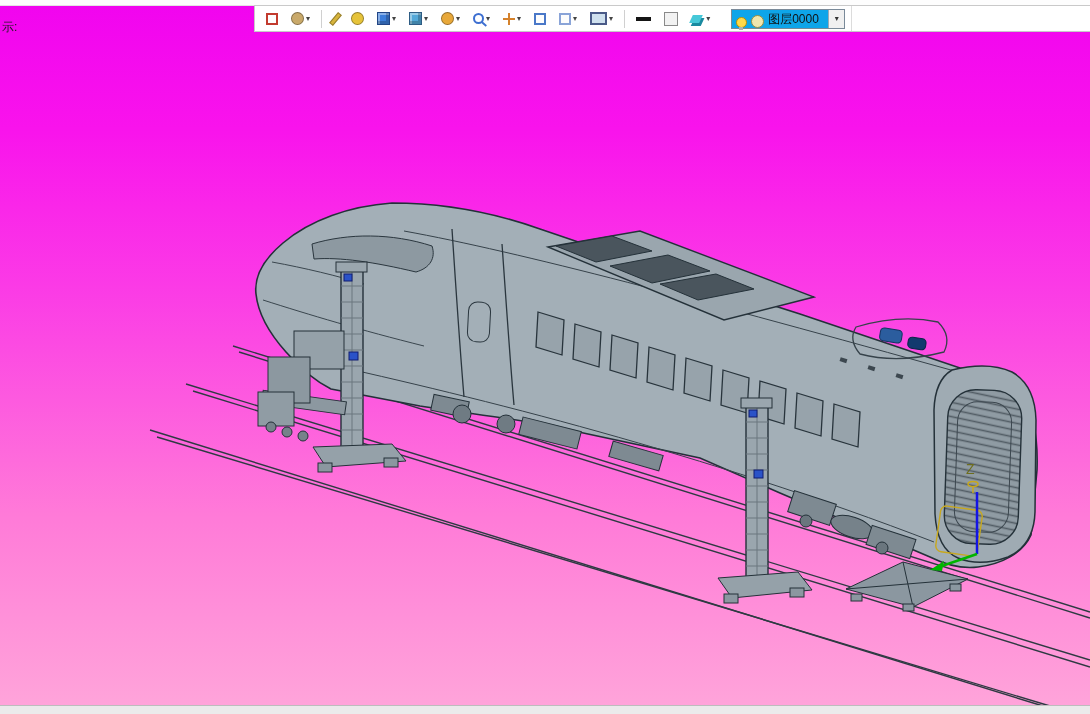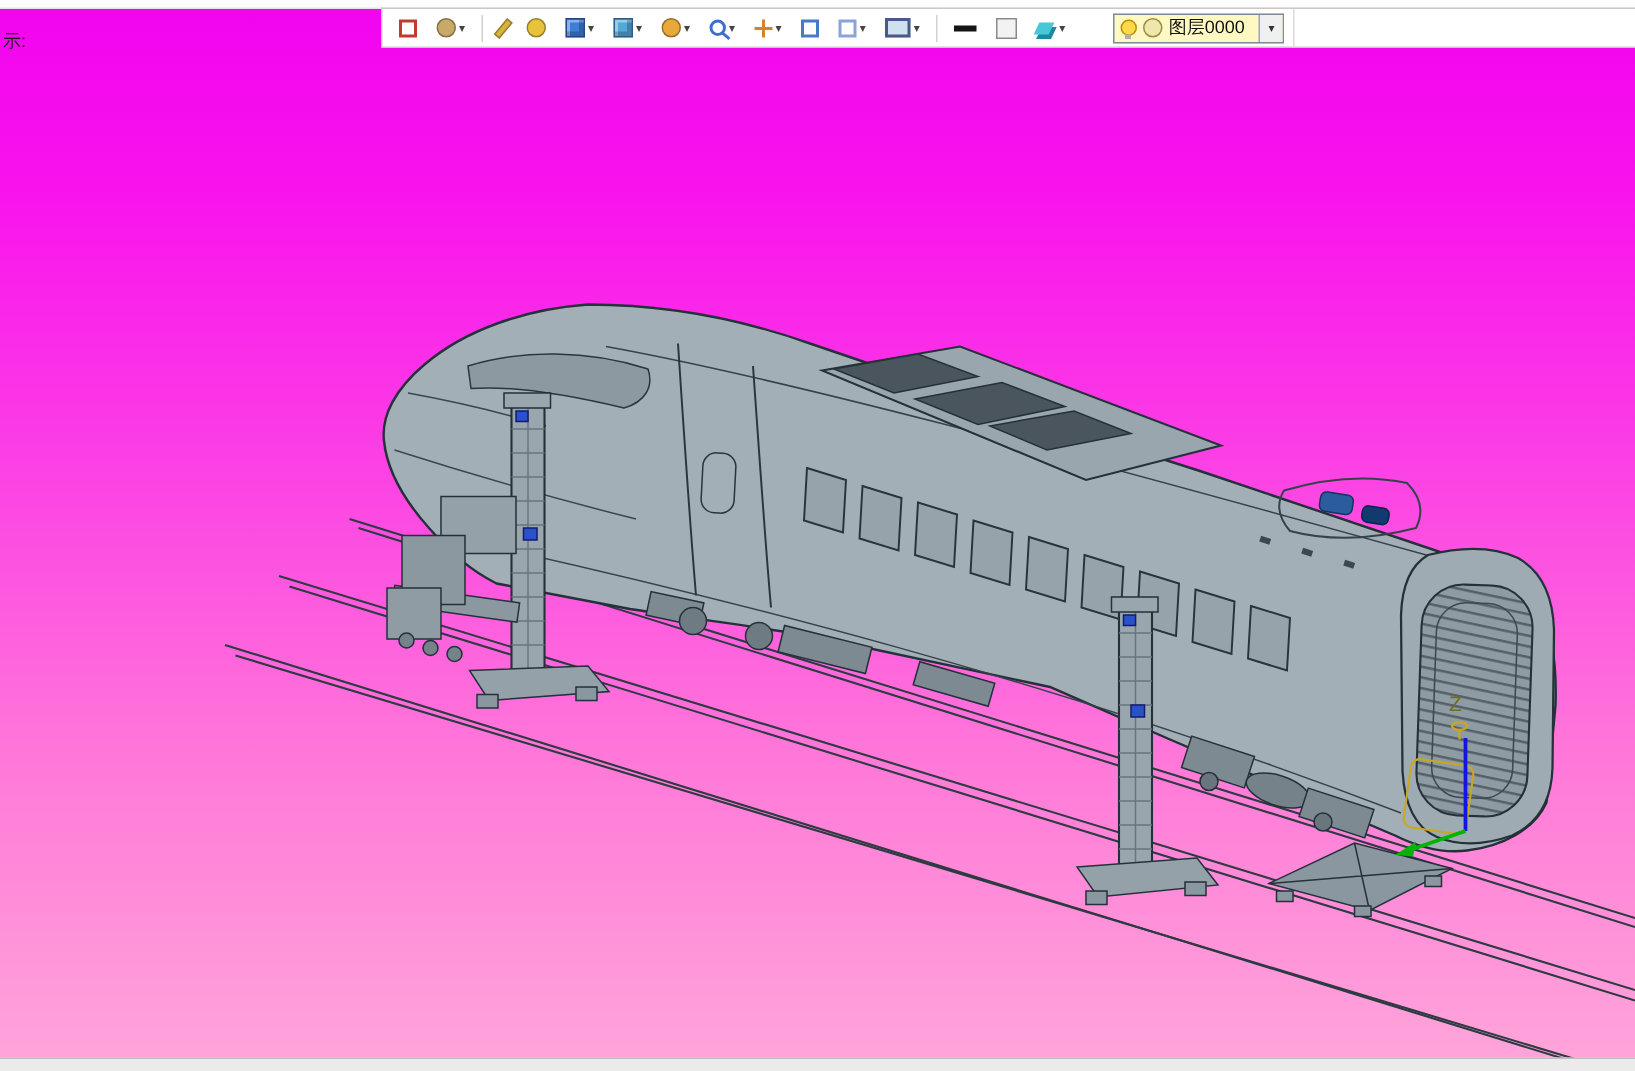--- a/index.html
+++ b/index.html
@@ -39,21 +39,21 @@
     right:-5px;bottom:-3px;transform:rotate(40deg);}
   .cross{width:12px;height:12px;position:relative;}
   .cross::before{content:"";position:absolute;left:5px;top:0;width:2px;height:12px;background:var(--c);}
   .cross::after{content:"";position:absolute;top:5px;left:0;width:12px;height:2px;background:var(--c);}
   .hline{width:15px;height:4px;background:var(--c);}
   .monitor{width:13px;height:9px;border:2px solid var(--c);background:#cfe0ee;}
   .layers{width:10px;height:8px;background:var(--c);transform:skewX(-25deg);
     box-shadow:3px 3px 0 #1a8aa0;margin-right:3px;}
 
   
-  .layer-combo{display:flex;align-items:center;height:20px;margin-left:24px;background:#fef9c3;
+  .layer-combo{display:flex;align-items:flex-end;height:20px;margin-left:13px;background:#0ea5e9;
     border:1px solid #7a8a99;box-sizing:border-box;padding-left:4px;width:114px;}
   .bulb{width:9px;height:9px;border-radius:50%;background:#ffd94a;border:1px solid #b89000;
     position:relative;margin-right:4px;flex:none;}
   .bulb::after{content:"";position:absolute;left:2px;bottom:-3px;width:4px;height:3px;background:#b0b0b0;}
   .swatch{width:11px;height:11px;border-radius:50%;background:var(--swatch,#efe6ae);
     border:1px solid #9a8c40;margin-right:4px;flex:none;}
   .layer-text{font-size:12px;color:#111;flex:1;white-space:nowrap;overflow:hidden;}
   .combo-arrow{width:15px;height:18px;border-left:1px solid #9aa8b4;background:#f0f0f0;
     display:flex;align-items:center;justify-content:center;font-size:8px;color:#333;flex:none;}
 

